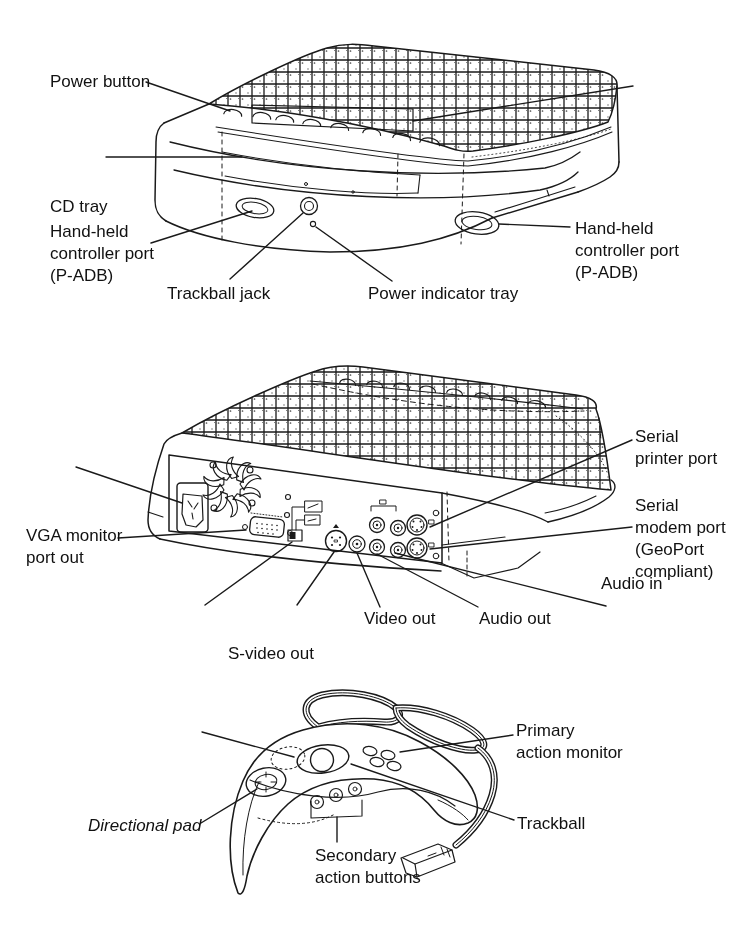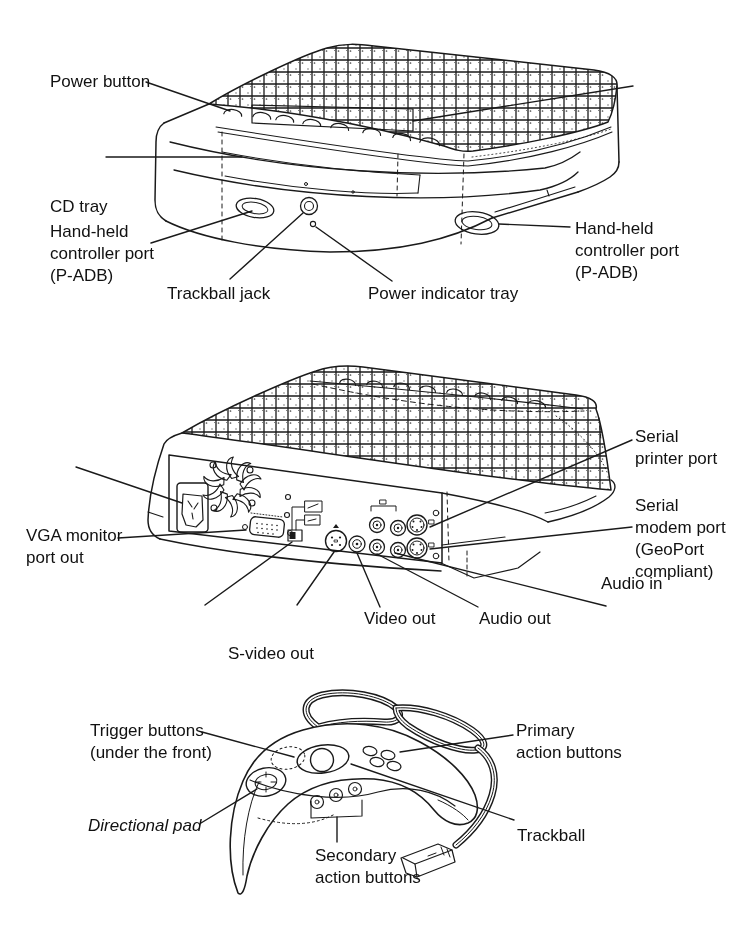--- a/index.html
+++ b/index.html
@@ -355,22 +355,20 @@
   <div class="lbl" style="left:364px;top:608px;">Video out</div>
   <div class="lbl" style="left:470px;top:608px;margin-left:9px;">Audio out</div>
   <div class="lbl" style="left:601px;top:573px;">Audio in</div>
   <div class="lbl" style="left:635px;top:426px;">Serial
 printer port</div>
   <div class="lbl" style="left:635px;top:495px;">Serial
 modem port
 (GeoPort
 compliant)</div>
 
-  <div class="lbl" style="left:90px;top:720px;">Trigger buttons
-(under the front)</div>
   <div class="lbl" style="left:88px;top:815px;font-style:italic;">Directional pad</div>
   <div class="lbl" style="left:287px;top:845px;margin-left:28px;">Secondary
 action buttons</div>
   <div class="lbl" style="left:516px;top:720px;">Primary
-action buttons</div>
-  <div class="lbl" style="left:517px;top:813px;margin-top:12px;">Trackball</div>
+action monitor</div>
+  <div class="lbl" style="left:517px;top:813px;">Trackball</div>
 
 </div>
 
 </body></html>

